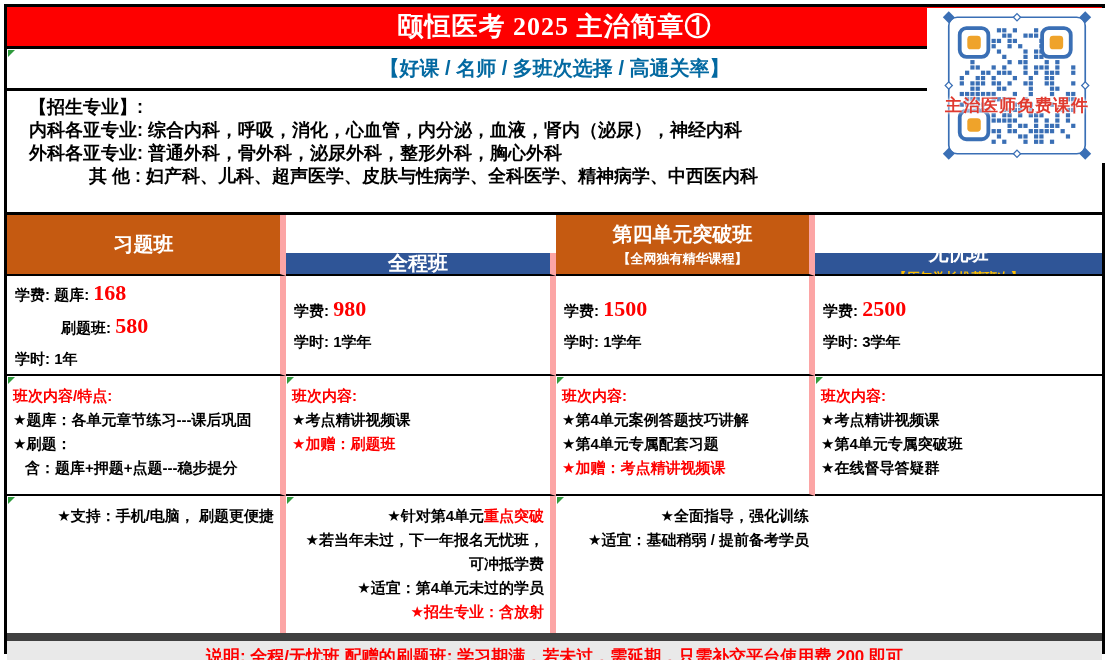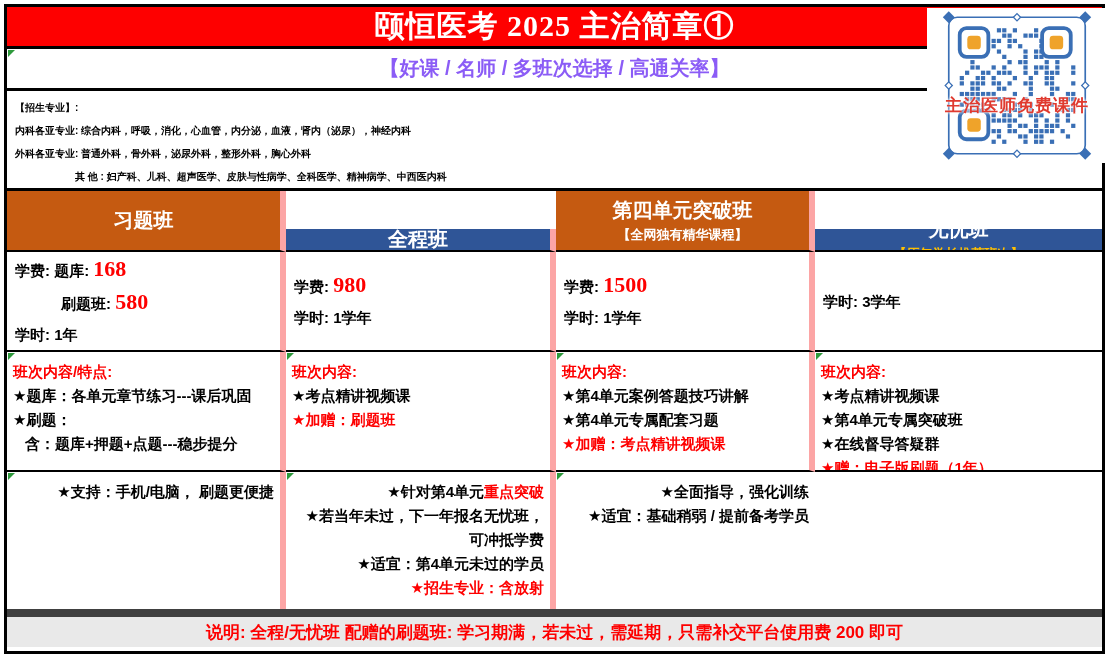--- a/index.html
+++ b/index.html
@@ -16,39 +16,39 @@
     border:3px solid #000;
     background:#fff;
   }
   
   .banner {
     height:42px; background:#fe0000;
     border-bottom:3px solid #000;
     display:flex; align-items:center; justify-content:center;
   }
   .banner .title {
-    color:#fff; font-weight:bold; font-size:30px;
+    color:#fff; font-weight:bold; font-size:26px;
     letter-spacing:1px;
     font-family:"Liberation Serif","Liberation Sans",serif;
   }
   .subtitle-row {
     position:relative;
     height:42px; background:#fff;
     border-bottom:3px solid #000;
     display:flex; align-items:center; justify-content:center;
   }
   .subtitle-row .subtitle {
-    color:#8b5cf6; font-weight:bold; font-size:20px;
+    color:#0369a1; font-weight:bold; font-size:20px;
   }
   
   .info {
-    height:100px; background:#fff;
+    height:124px; background:#fff;
     border-bottom:3px solid #000;
-    padding:5px 10px 0 8px;
-    font-size:10px; font-weight:bold; color:#000;
+    padding:5px 10px 0 22px;
+    font-size:18px; font-weight:bold; color:#000;
     line-height:23px;
   }
   .info .red { color:#000000; }
   .info .line-other { padding-left:60px; }
   
   .grid {
     display:grid;
     grid-template-columns:279fr 270fr 259fr 287fr;
     grid-template-rows:61px 100px 120px 137px;
   }
@@ -154,20 +154,21 @@
       </div>
     <div class="cell fee">
         <div class="line"><span class="seg-k">学费: </span><span class="seg-p">980</span></div>
         <div class="line"><span class="seg-k">学时: 1学年</span></div>
       </div>
     <div class="cell fee">
         <div class="line"><span class="seg-k">学费: </span><span class="seg-p">1500</span></div>
         <div class="line"><span class="seg-k">学时: 1学年</span></div>
       </div>
     <div class="cell fee last">
+        <div class="line"><span class="seg-k">学费: </span><span class="seg-p">2500</span></div>
         <div class="line"><span class="seg-k">学时: 3学年</span></div>
       </div>
 
     <div class="cell body-cell tri">
         <span class="corner-tri"></span>
         <div class="line"><span class="seg-r">班次内容/特点:</span></div>
         <div class="line"><span class="seg-k">★题库：各单元章节练习---课后巩固</span></div>
         <div class="line"><span class="seg-k">★刷题：</span></div>
         <div class="line"><span class="seg-k ind2">含：题库+押题+点题---稳步提分</span></div>
       </div>
@@ -183,21 +184,20 @@
         <div class="line"><span class="seg-k">★第4单元案例答题技巧讲解</span></div>
         <div class="line"><span class="seg-k">★第4单元专属配套习题</span></div>
         <div class="line"><span class="seg-r">★加赠：考点精讲视频课</span></div>
       </div>
     <div class="cell body-cell tri last">
         <span class="corner-tri"></span>
         <div class="line"><span class="seg-r">班次内容:</span></div>
         <div class="line"><span class="seg-k">★考点精讲视频课</span></div>
         <div class="line"><span class="seg-k">★第4单元专属突破班</span></div>
         <div class="line"><span class="seg-k">★在线督导答疑群</span></div>
-        <div class="line"><span class="seg-r">★赠：电子版刷题（1年）</span></div>
       </div>
 
     <div class="cell body-cell tri bottomrow">
         <span class="corner-tri"></span>
         <div class="line"><span class="seg-k">★支持：手机/电脑， 刷题更便捷</span></div>
       </div>
     <div class="cell body-cell tri bottomrow">
         <span class="corner-tri"></span>
         <div class="line"><span class="seg-k">★针对第4单元</span><span class="seg-r">重点突破</span></div>
         <div class="line"><span class="seg-k">★若当年未过，下一年报名无忧班，</span></div>

